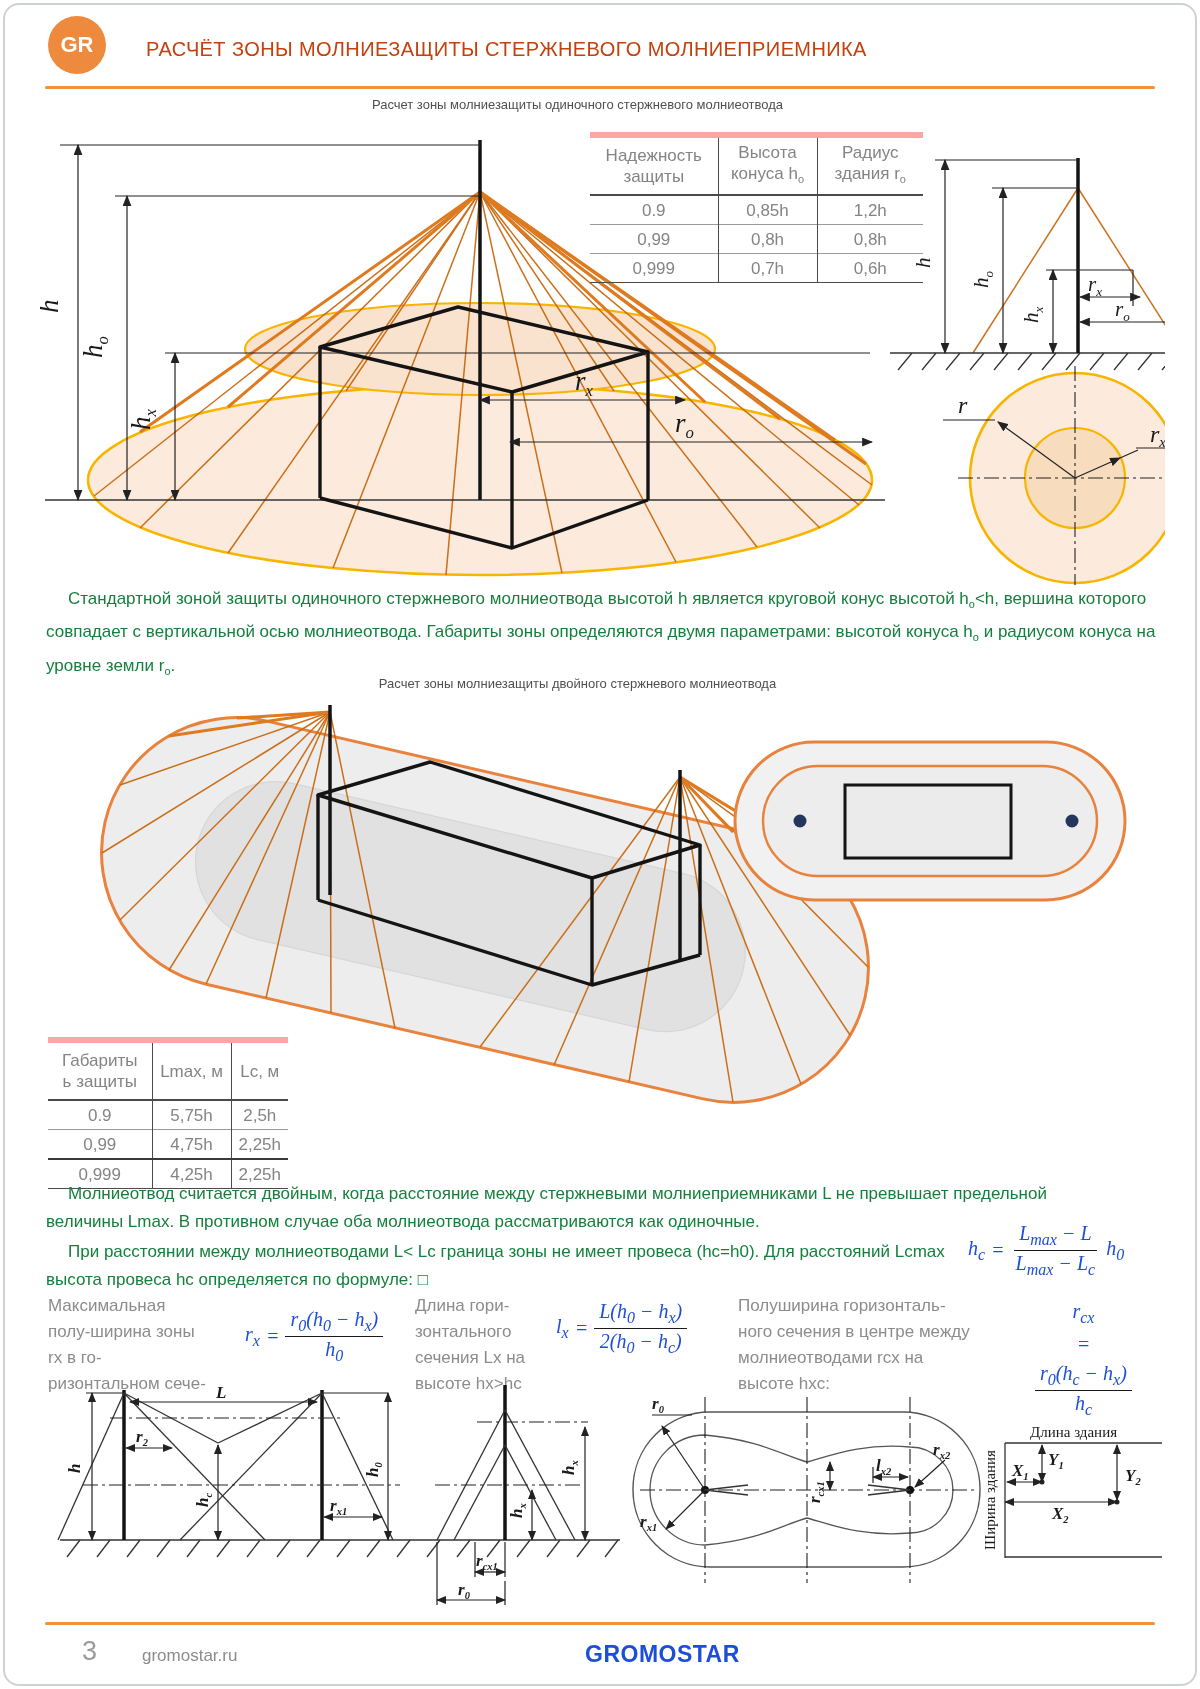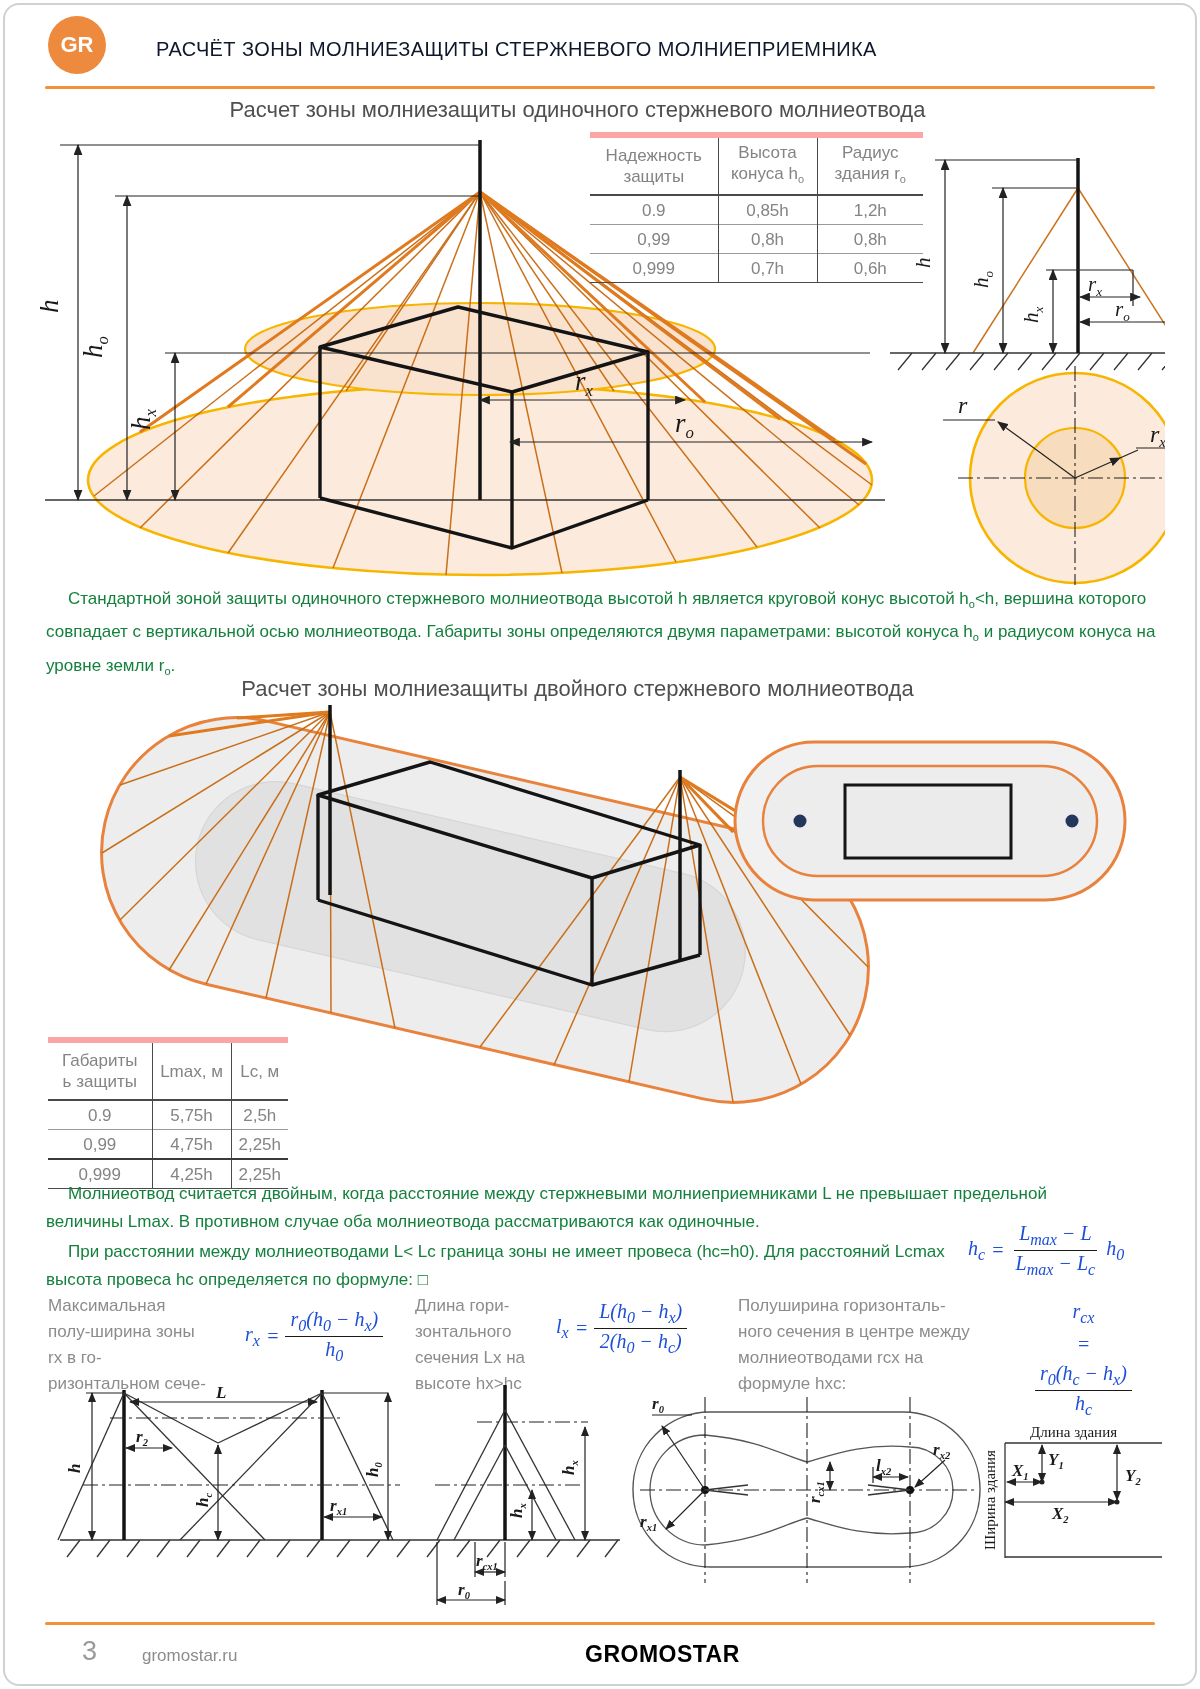--- a/index.html
+++ b/index.html
@@ -4,25 +4,25 @@
 <style>
   html,body{margin:0;padding:0;}
   body{width:1200px;height:1689px;position:relative;background:#ffffff;
        font-family:"Liberation Sans",sans-serif;overflow:hidden;}
   .page-frame{position:absolute;inset:3px;border:2px solid #cdd2d6;border-radius:16px;pointer-events:none;}
 
   
   .logo{position:absolute;left:48px;top:16px;width:58px;height:58px;border-radius:50%;
         background:#ee8a3e;color:#fff;display:flex;align-items:center;justify-content:center;
         font-weight:bold;font-size:22px;}
-  .header-title{position:absolute;left:146px;top:38px;font-size:20px;color:#0f172a;letter-spacing:.4px;margin-left:10px;}
+  .header-title{position:absolute;left:146px;top:38px;font-size:20px;color:#c2410c;letter-spacing:.4px;}
   .rule{position:absolute;left:45px;width:1110px;height:3px;background:#f0913b;border-radius:2px;}
   .rule-top{top:86px;} .rule-bottom{top:1622px;}
 
-  .sec-title{position:absolute;left:40px;width:1075px;text-align:center;font-size:22px;color:#4f4f4f;}
+  .sec-title{position:absolute;left:40px;width:1075px;text-align:center;font-size:13px;color:#4f4f4f;}
   .s1-title{top:97px;} .s2-title{top:676px;}
 
   
   table{border-collapse:collapse;color:#848484;}
   table.ztable{position:absolute;table-layout:fixed;}
   .ztable th,.ztable td{font-weight:normal;text-align:center;padding:2px 4px;font-size:17px;line-height:21px;}
   .ztable thead th{border-bottom:2px solid #4a4a4a;height:52px;}
   .ztable{border-top:6px solid #fca5a5;border-bottom:1.5px solid #4a4a4a;}
   .ztable td{border-top:1px solid #9a9a9a;height:24px;}
   .ztable th+th,.ztable td+td{border-left:1.5px solid #4a4a4a;}
@@ -66,21 +66,21 @@
   .thin{stroke:#333;stroke-width:1.3;fill:none;}
   .dashdot{stroke:#222;stroke-width:1.1;fill:none;stroke-dasharray:15 4 3 4;}
   .gen{stroke:#c8690f;stroke-width:1.5;fill:none;opacity:.95;}
   .genthick{stroke:#df7a1f;stroke-width:3;fill:none;}
   .boxline{stroke:#141414;stroke-width:3.4;fill:none;stroke-linejoin:round;}
   .mast{stroke:#141414;stroke-width:3.5;fill:none;}
 
   
   .page-num{position:absolute;left:82px;top:1636px;font-size:27px;color:#9a9a9a;}
   .site{position:absolute;left:142px;top:1646px;font-size:17px;color:#8c8c8c;}
-  .brand{position:absolute;left:585px;top:1641px;font-size:23px;font-weight:bold;color:#000000;letter-spacing:.5px;}
+  .brand{position:absolute;left:585px;top:1641px;font-size:23px;font-weight:bold;color:#1d4ed8;letter-spacing:.5px;}
 </style>
 </head>
 <body>
 
 <div class="page-frame"></div>
 
 <div class="logo">
     <span>GR</span>
   </div>
 <div class="header-title">РАСЧЁТ ЗОНЫ МОЛНИЕЗАЩИТЫ СТЕРЖНЕВОГО МОЛНИЕПРИЕМНИКА</div>
@@ -374,21 +374,21 @@
   <span>=</span>
   <span class="frac">
     <span class="num"><i>L</i><span>(</span><i>h</i><sub>0</sub> <span>−</span> <i>h</i><sub>x</sub><span>)</span></span>
     <span class="den"><span>2</span><span>(</span><i>h</i><sub>0</sub> <span>−</span> <i>h</i><sub>c</sub><span>)</span></span>
   </span>
 </span>
 
 <div class="coltext c3">Полуширина горизонталь-
 ного сечения в центре между
 молниеотводами rcx на
-формуле hxc:</div>
+высоте hxc:</div>
 <span class="formula f-rcx">
   <span><i>r</i><sub>cx</sub></span>
   <span>=</span>
   <span class="frac">
     <span class="num"><i>r</i><sub>0</sub><span>(</span><i>h</i><sub>c</sub> <span>−</span> <i>h</i><sub>x</sub><span>)</span></span>
     <span class="den"><i>h</i><sub>c</sub></span>
   </span>
 </span>
 
 <svg style="left:40px;top:1385px" width="1160" height="238" viewBox="0 0 1160 238">

